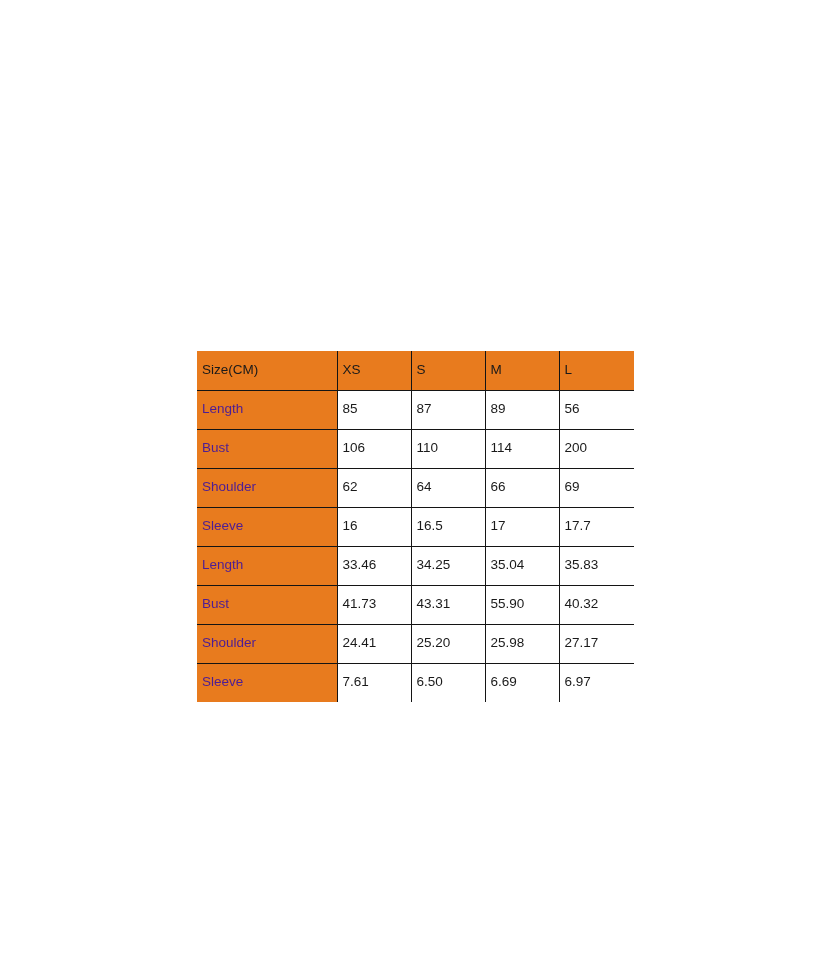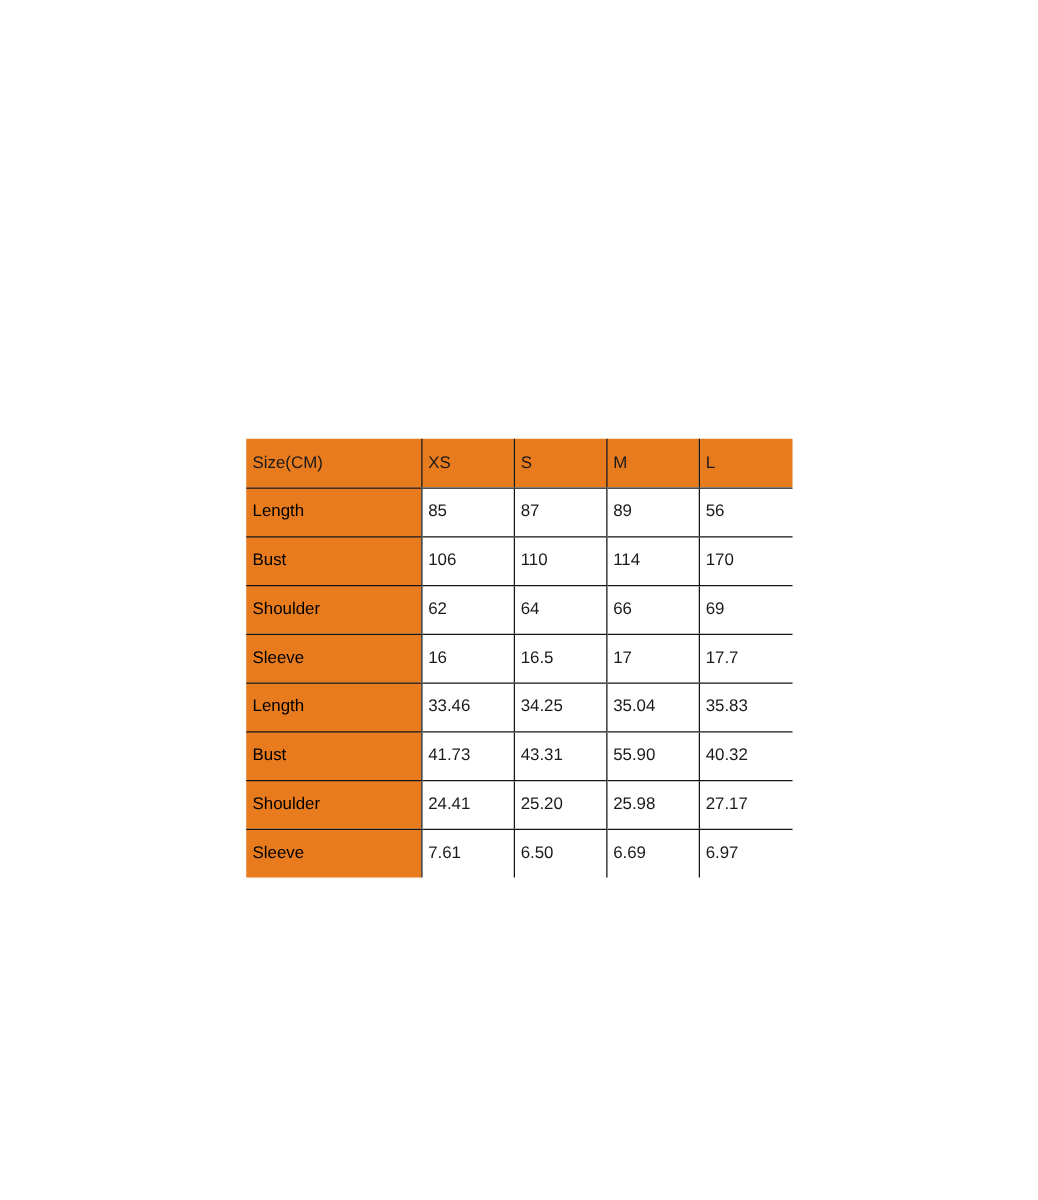--- a/index.html
+++ b/index.html
@@ -52,21 +52,21 @@
     border-left: 1.6px solid #141414;
     border-right: none;
     background: #ffffff;
     box-sizing: border-box;
   }
 
   
   table.size-chart td.label {
     border-left: none;
     background: #e87b1e;
-    color: #000000;
+    color: #4c1d95;
   }
 
   
   table.size-chart tr.header-row td {
     background: #e87b1e;
     color: #1a1a1a;
   }
 
   
   table.size-chart tr.header-row.first-row td {
@@ -109,21 +109,21 @@
         <td>87</td>
         <td>89</td>
         <td>56</td>
       </tr>
 
       <tr>
         <td class="label">Bust</td>
         <td>106</td>
         <td>110</td>
         <td>114</td>
-        <td>170</td>
+        <td>200</td>
       </tr>
 
       <tr>
         <td class="label">Shoulder</td>
         <td>62</td>
         <td>64</td>
         <td>66</td>
         <td>69</td>
       </tr>
 

